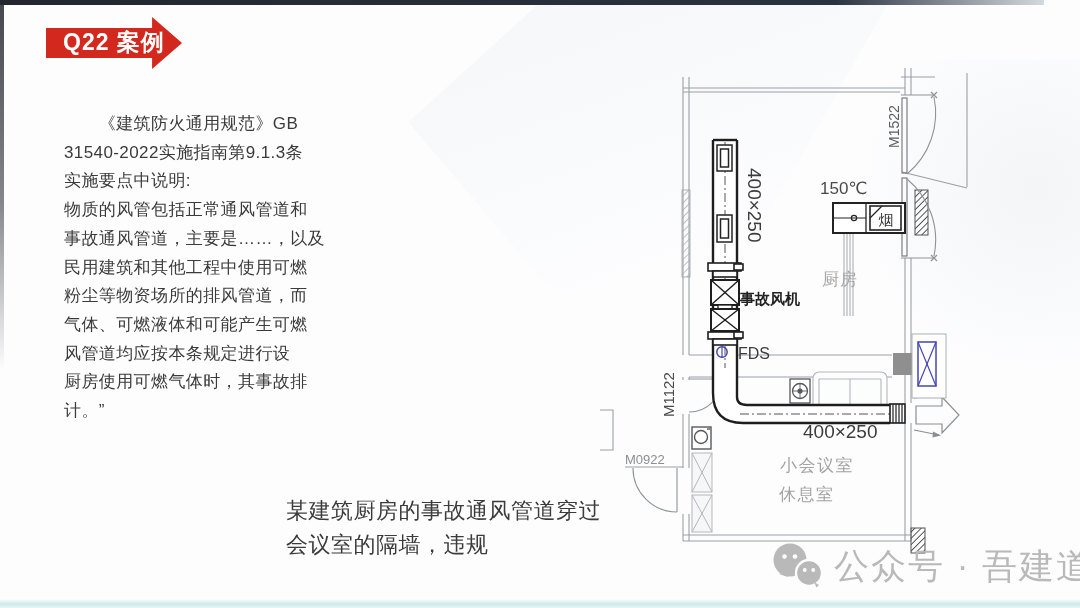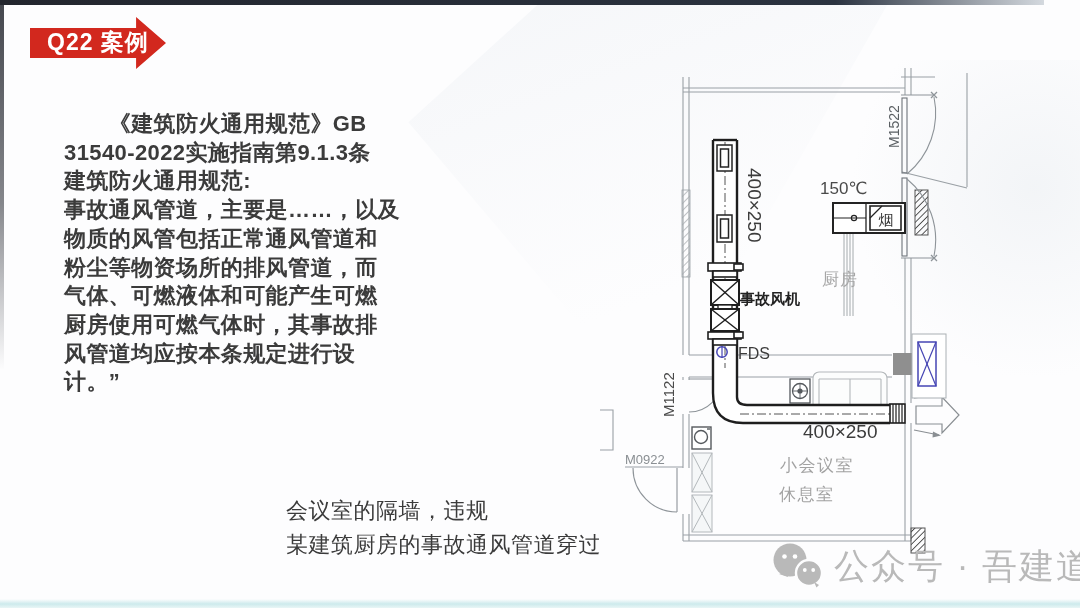--- a/index.html
+++ b/index.html
@@ -22,33 +22,33 @@
     opacity:.7;pointer-events:none;
   }
   .top-edge{position:absolute;left:0;top:0;width:1044px;height:5px;
     background:linear-gradient(90deg,#23262e 0%,#2b3340 80%,rgba(90,110,130,.25) 100%);}
   .left-edge{position:absolute;left:0;top:0;width:4px;height:370px;
     background:linear-gradient(180deg,rgba(35,38,46,.85) 0%,rgba(35,38,46,.55) 55%,rgba(35,38,46,0) 100%);}
   .bottom-strip{position:absolute;left:0;bottom:0;width:100%;height:9px;
     background:linear-gradient(180deg,rgba(205,234,236,0) 0%,#cdeaec 55%,#e9f6f6 100%);}
   
   .banner{
-    position:absolute;left:30px;top:17px;width:136px;height:52px;
+    position:absolute;left:46px;top:17px;width:136px;height:52px;
     background:#d2281e;
     clip-path:polygon(0 21%,78% 21%,78% 0,100% 50%,78% 100%,78% 79%,0 79%);
     filter:drop-shadow(2px 3px 2px rgba(120,120,120,.45));
     display:flex;align-items:center;
   }
   .banner-label{
     color:#fff;font-size:23px;font-weight:bold;letter-spacing:1px;
     padding-left:17px;white-space:nowrap;transform:translateY(-1px);
   }
   
   .article{position:absolute;left:64px;top:110px;width:345px;color:#3b3b3b;}
-  .article .ln{font-size:22px;line-height:28.7px;letter-spacing:.4px;white-space:nowrap;font-weight:bold;}
+  .article .ln{font-size:17px;line-height:28.7px;letter-spacing:.4px;white-space:nowrap;}
   
   .caption{position:absolute;left:286px;top:494px;color:#3b3b3b;}
   .caption .ln{font-size:22px;line-height:34px;letter-spacing:.5px;white-space:nowrap;}
   
   .diagram{position:absolute;left:598px;top:68px;width:395px;height:505px;}
   .diagram text{font-family:"Liberation Sans","DejaVu Sans",sans-serif;}
   
   .watermark{position:absolute;left:770px;top:539px;display:flex;align-items:center;gap:8px;z-index:5;}
   .wm-text{font-size:35px;color:#b9b9b9;letter-spacing:2px;white-space:nowrap;}
 </style>
@@ -62,33 +62,34 @@
   <div class="top-edge"></div>
   <div class="left-edge"></div>
 
   <div class="banner">
     <span class="banner-label">Q22 案例</span>
   </div>
 
   <div class="article">
     <div class="ln">　　《建筑防火通用规范》GB</div>
     <div class="ln">31540-2022实施指南第9.1.3条</div>
-    <div class="ln">建筑防火通用规范:</div>
+    <div class="ln">实施要点中说明:</div>
+    <div class="ln">物质的风管包括正常通风管道和</div>
     <div class="ln">事故通风管道，主要是……，以及</div>
-    <div class="ln">物质的风管包括正常通风管道和</div>
+    <div class="ln">民用建筑和其他工程中使用可燃</div>
     <div class="ln">粉尘等物资场所的排风管道，而</div>
     <div class="ln">气体、可燃液体和可能产生可燃</div>
+    <div class="ln">风管道均应按本条规定进行设</div>
     <div class="ln">厨房使用可燃气体时，其事故排</div>
-    <div class="ln">风管道均应按本条规定进行设</div>
     <div class="ln">计。”</div>
   </div>
 
   <div class="caption">
+    <div class="ln">某建筑厨房的事故通风管道穿过</div>
     <div class="ln">会议室的隔墙，违规</div>
-    <div class="ln">某建筑厨房的事故通风管道穿过</div>
   </div>
 
   <svg class="diagram" viewBox="0 0 395 505">
     <defs>
       <pattern id="hatchL" width="5" height="5" patternTransform="rotate(45)" patternUnits="userSpaceOnUse">
         <line x1="0" y1="0" x2="0" y2="5" stroke="#a9aeb2" stroke-width="1.5"></line>
       </pattern>
       <pattern id="hatchD" width="4.5" height="4.5" patternTransform="rotate(45)" patternUnits="userSpaceOnUse">
         <line x1="0" y1="0" x2="0" y2="4.5" stroke="#484848" stroke-width="1.8"></line>
       </pattern>

